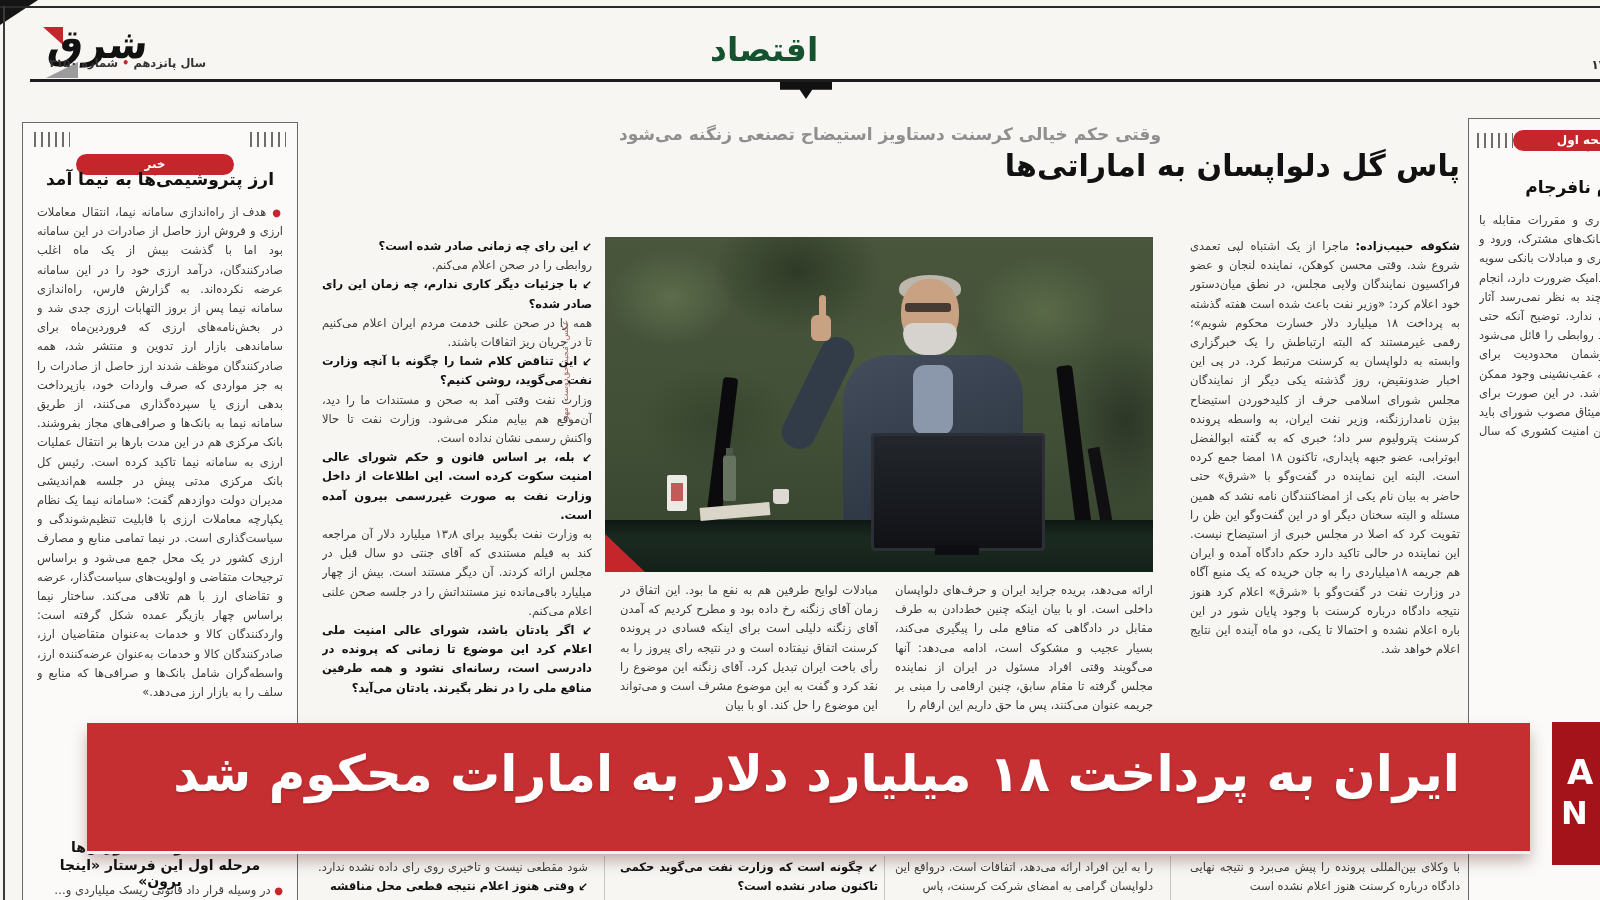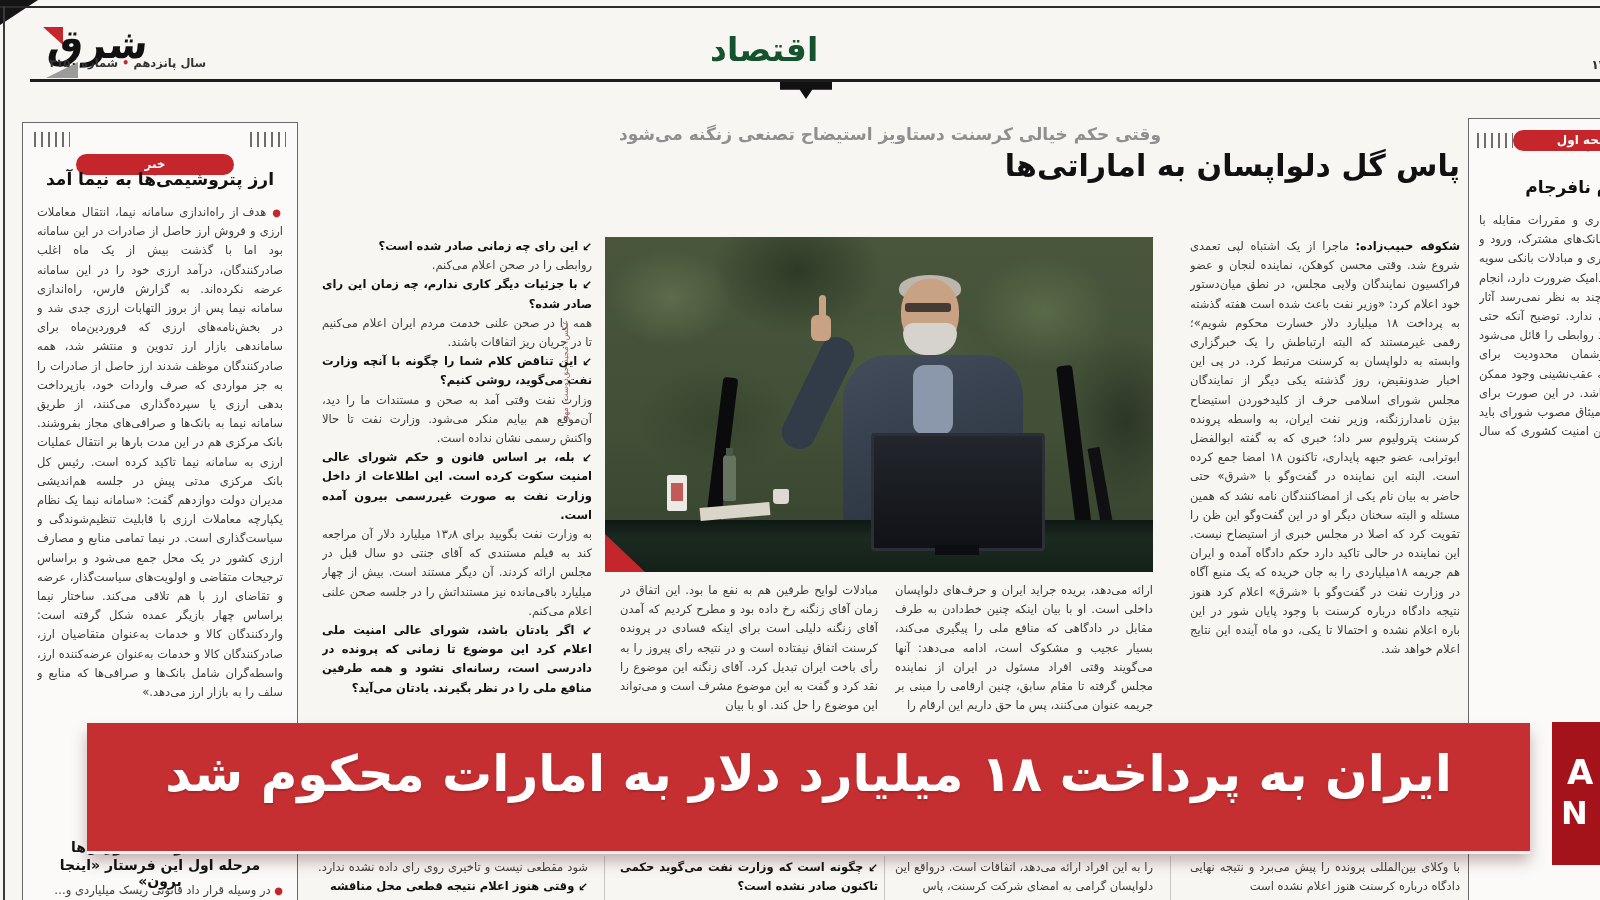--- a/index.html
+++ b/index.html
@@ -71,21 +71,21 @@
   .cup-big{left:62px;top:238px;width:20px;height:36px;background:#eceae4;border-radius:2px;}
   .cup-mark{left:66px;top:246px;width:12px;height:18px;background:#b8423f;opacity:.85;}
   .cup-small{left:168px;top:252px;width:16px;height:15px;background:#ded9d2;border-radius:2px 2px 4px 4px;}
   .paper{left:95px;top:268px;width:70px;height:13px;background:#d9d5c9;transform:rotate(-5deg);}
   .photo-tri{left:0px;top:297px;width:40px;height:38px;background:#c5262b;clip-path:polygon(0 0,100% 100%,0 100%);}
   .credit{left:560px;top:470px;width:150px;font-size:8.5px;color:#a3625f;transform:rotate(-90deg);transform-origin:left top;white-space:nowrap;}
   
   #banner{left:87px;top:723px;width:1443px;height:128px;background:#c62f31;z-index:6;
           box-shadow:0 3px 0 #f3f2ef,0 10px 14px rgba(90,40,40,.35);}
   #banner .txt{position:absolute;left:0;top:22px;width:100%;text-align:center;color:#fff;font-weight:bold;font-size:50px;
-               text-shadow:0 2px 2px rgba(120,30,30,.4);}
+               text-shadow:0 2px 2px rgba(120,30,30,.4);padding-left:8px;}
   #watermark{left:1552px;top:722px;width:60px;height:143px;background:#a41319;z-index:7;color:#fff;font-weight:bold;}
   #watermark .l1{position:absolute;left:15px;top:30px;font-size:34px;}
   #watermark .l2{position:absolute;left:9px;top:72px;font-size:32px;}
   .strip{z-index:1;}
 </style>
 </head>
 <body>
 
 <div id="page">
 

